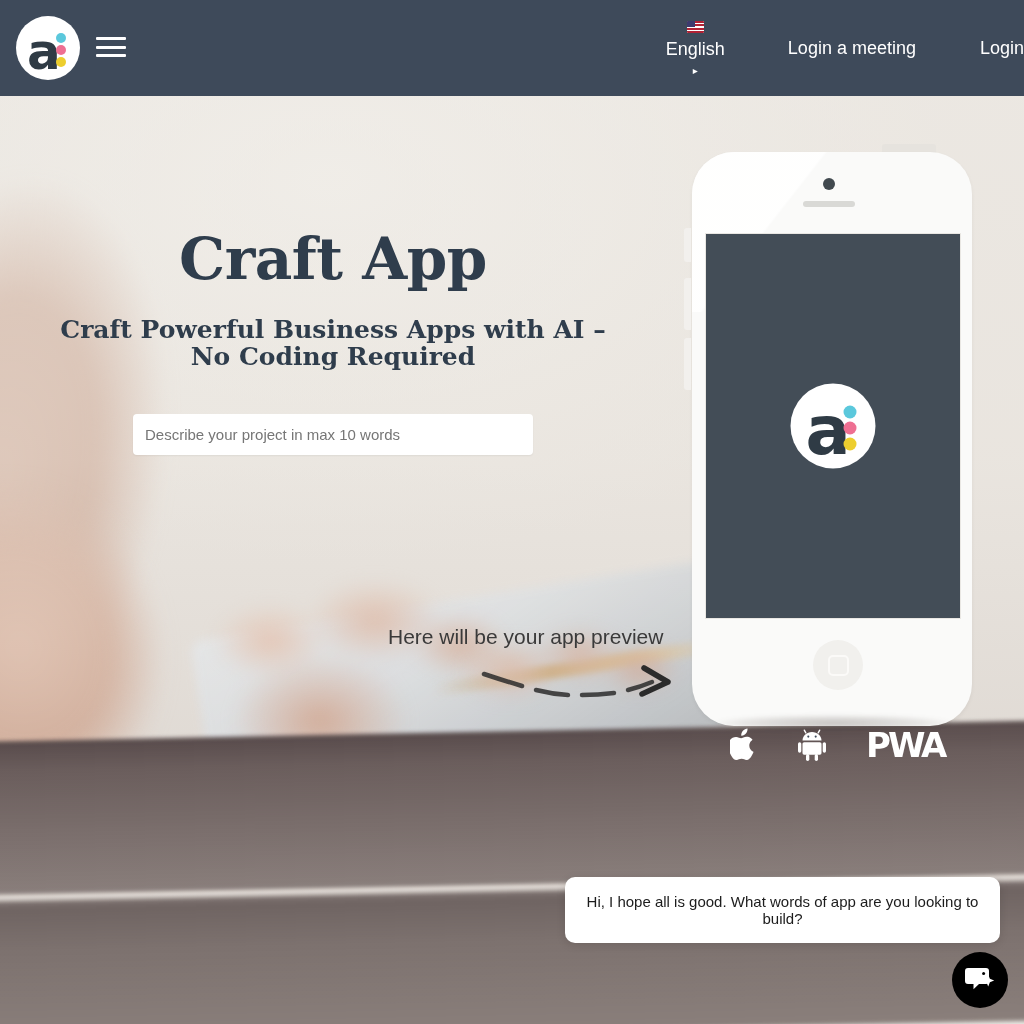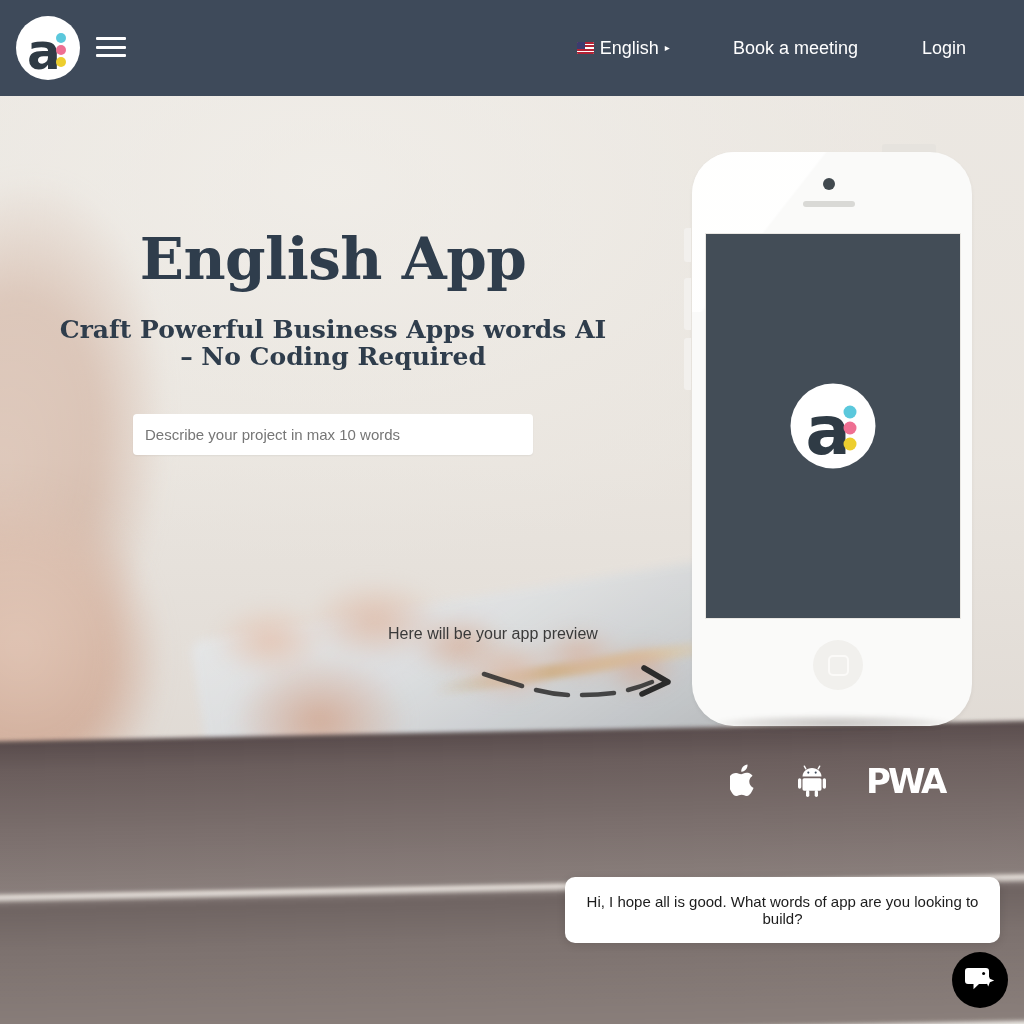--- a/index.html
+++ b/index.html
@@ -164,23 +164,23 @@
   .nav-item {
     color: #ffffff;
     font-size: 18px;
     font-family: "Liberation Sans", sans-serif;
     cursor: pointer;
     white-space: nowrap;
     display: flex;
     align-items: center;
     gap: 6px;
   }
-  .nav-lang { margin-right: 63px; }
+  .nav-lang { margin-right: 63px; flex-direction: column; }
   .nav-book { margin-right: 64px; }
-  .nav-login { margin-right: 58px; }
+  .nav-login { }
   .flag-icon {
     display: inline-block;
     width: 17px; height: 12px;
     position: relative;
     border-radius: 1px;
     overflow: hidden;
     background: #ffffff;
     flex: 0 0 auto;
   }
   .flag-icon .stripes {
@@ -263,21 +263,21 @@
     font-size: 17px;
     font-weight: 700;
     font-family: "Liberation Sans", sans-serif;
     cursor: pointer;
   }
 
   
   .preview-note {
     position: absolute;
     left: 388px; top: 625px;
-    font-size: 16px;
+    font-size: 21px;
     color: #3a3a3a;
     font-family: "Liberation Sans", sans-serif;
     z-index: 20;
     white-space: nowrap;
   }
   .arrow-svg {
     position: absolute;
     left: 478px; top: 662px;
     z-index: 20;
   }
@@ -387,21 +387,20 @@
   }
 
   
   .platforms {
     position: absolute;
     left: 730px; top: 728px;
     display: flex;
     align-items: center;
     gap: 40px;
     z-index: 20;
-    margin-top: 36px;
   }
   .plat-icon { display: block; }
   .pwa-text {
     font-family: "DejaVu Sans", sans-serif;
     font-weight: 700;
     font-size: 34px;
     color: #FFFFFF;
     letter-spacing: -3px;
     line-height: 34px;
   }
@@ -467,31 +466,31 @@
 
   <div class="nav">
     <div class="nav-item nav-lang">
       <span class="flag-icon">
         <span class="stripes"></span>
           <span class="canton"></span>
       </span>
       <span>English</span>
       <span class="caret">▸</span>
     </div>
-    <div class="nav-item nav-book">Book a meeting</div>
+    <div class="nav-item nav-book">Login a meeting</div>
     <div class="nav-item nav-login">Login</div>
   </div>
 </div>
 
 <div class="hero-left">
   <h1 class="hero-title">
     <br>
-    <span>English App</span>
+    <span>Craft App</span>
   </h1>
-  <h2 class="hero-sub">Craft Powerful Business Apps words AI – No Coding Required</h2>
+  <h2 class="hero-sub">Craft Powerful Business Apps with AI – No Coding Required</h2>
 </div>
 
 <div class="form-block">
   <input class="form-input" type="text" placeholder="Describe your project in max 10 words" style="">
   <br>
 </div>
 
 <div class="preview-note">Here will be your app preview</div>
 
 <svg class="arrow-svg" width="200" height="50" viewBox="0 0 200 50">

